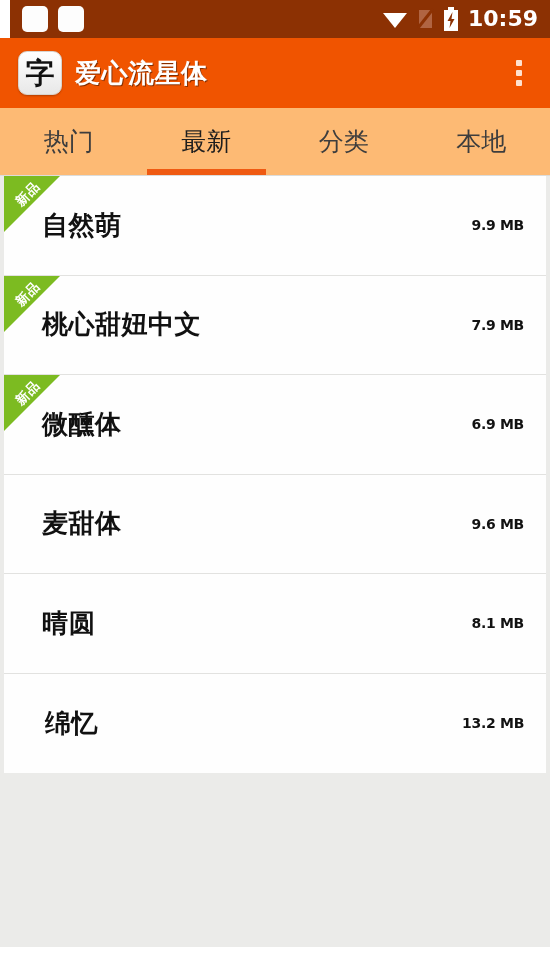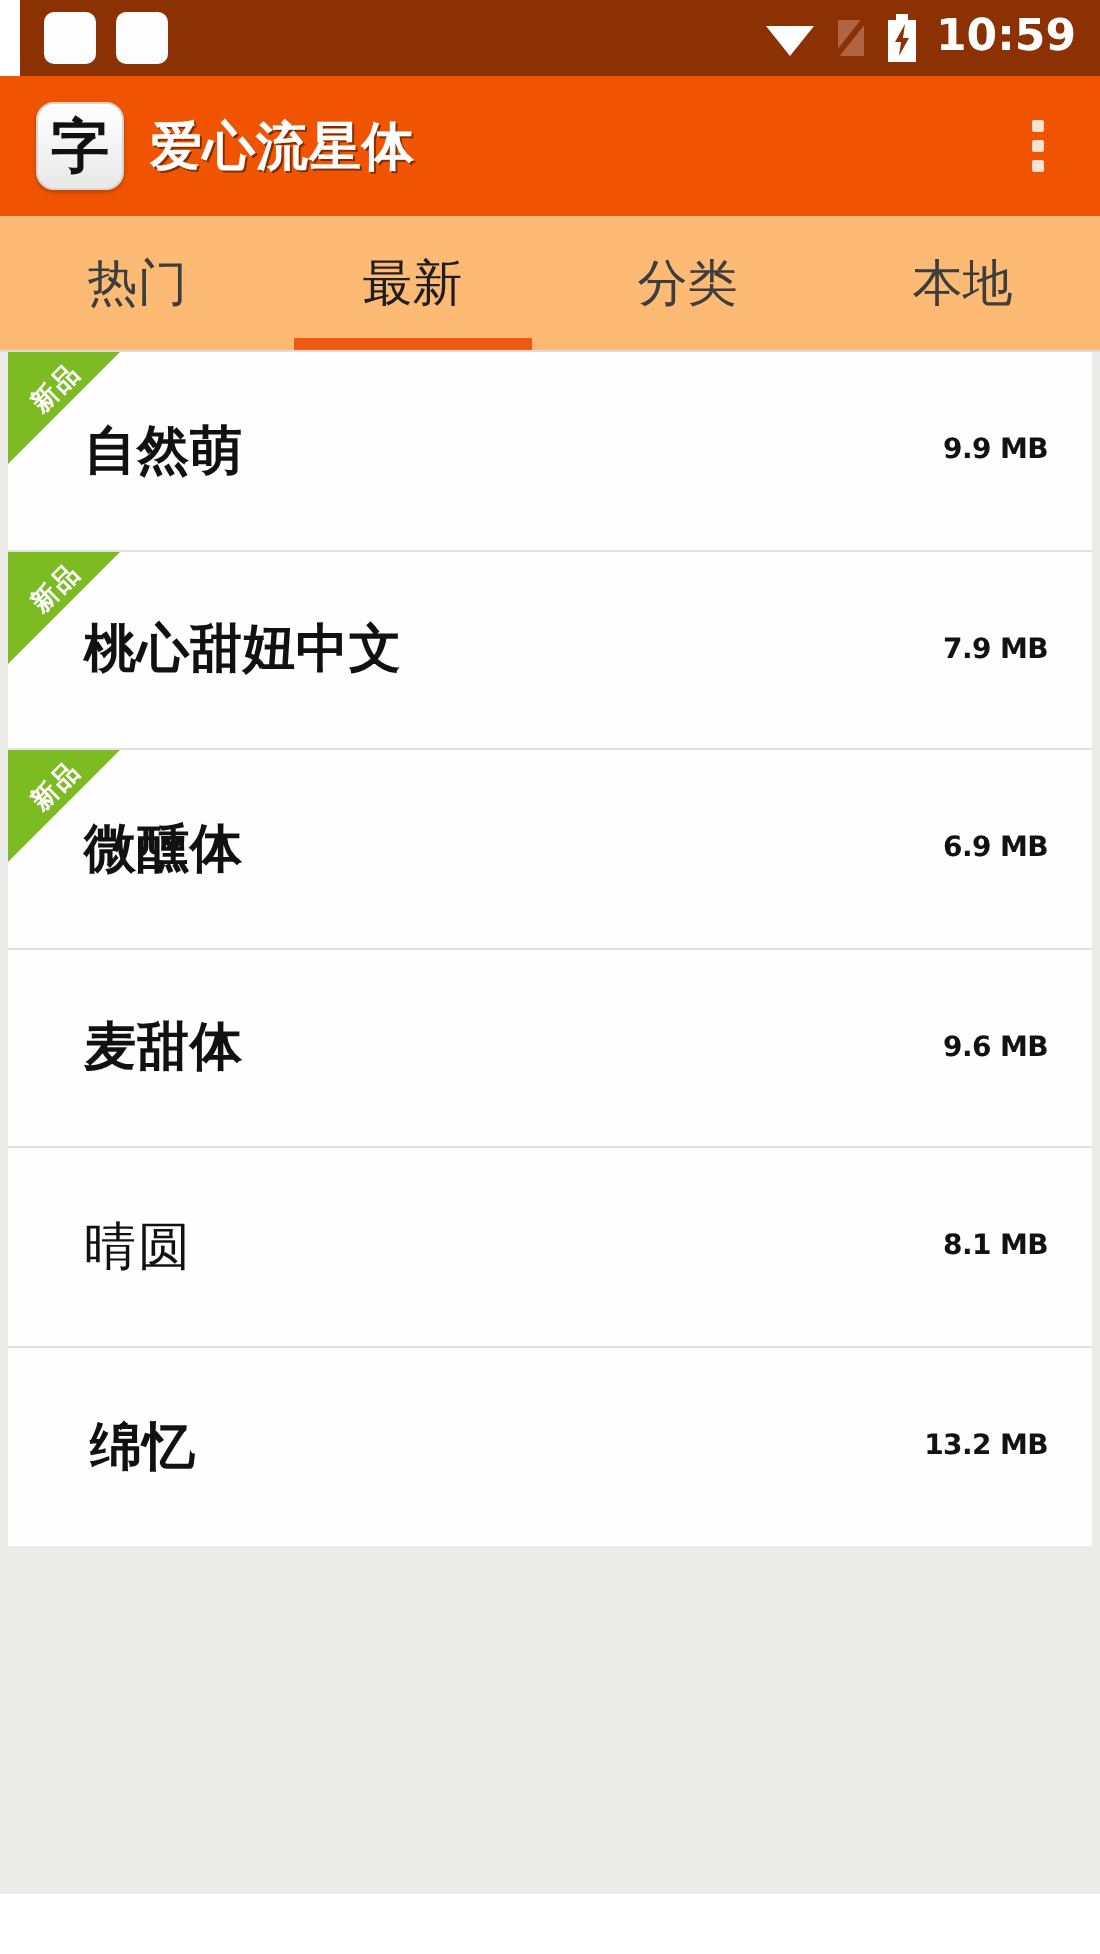--- a/index.html
+++ b/index.html
@@ -194,21 +194,21 @@
   }
 
   .font-name {
     font-size: 26px;
     font-weight: bold;
     color: #111111;
     letter-spacing: 0.5px;
     font-family: "DejaVu Sans", sans-serif;
   }
   .font-name.light {
-    font-weight: normal;
+    font-weight: bold;
     letter-spacing: 1px;
   }
   .font-size-label {
     margin-left: auto;
     font-size: 14px;
     font-weight: bold;
     color: #121212;
     letter-spacing: -0.3px;
     font-family: "DejaVu Sans", sans-serif;
   }

